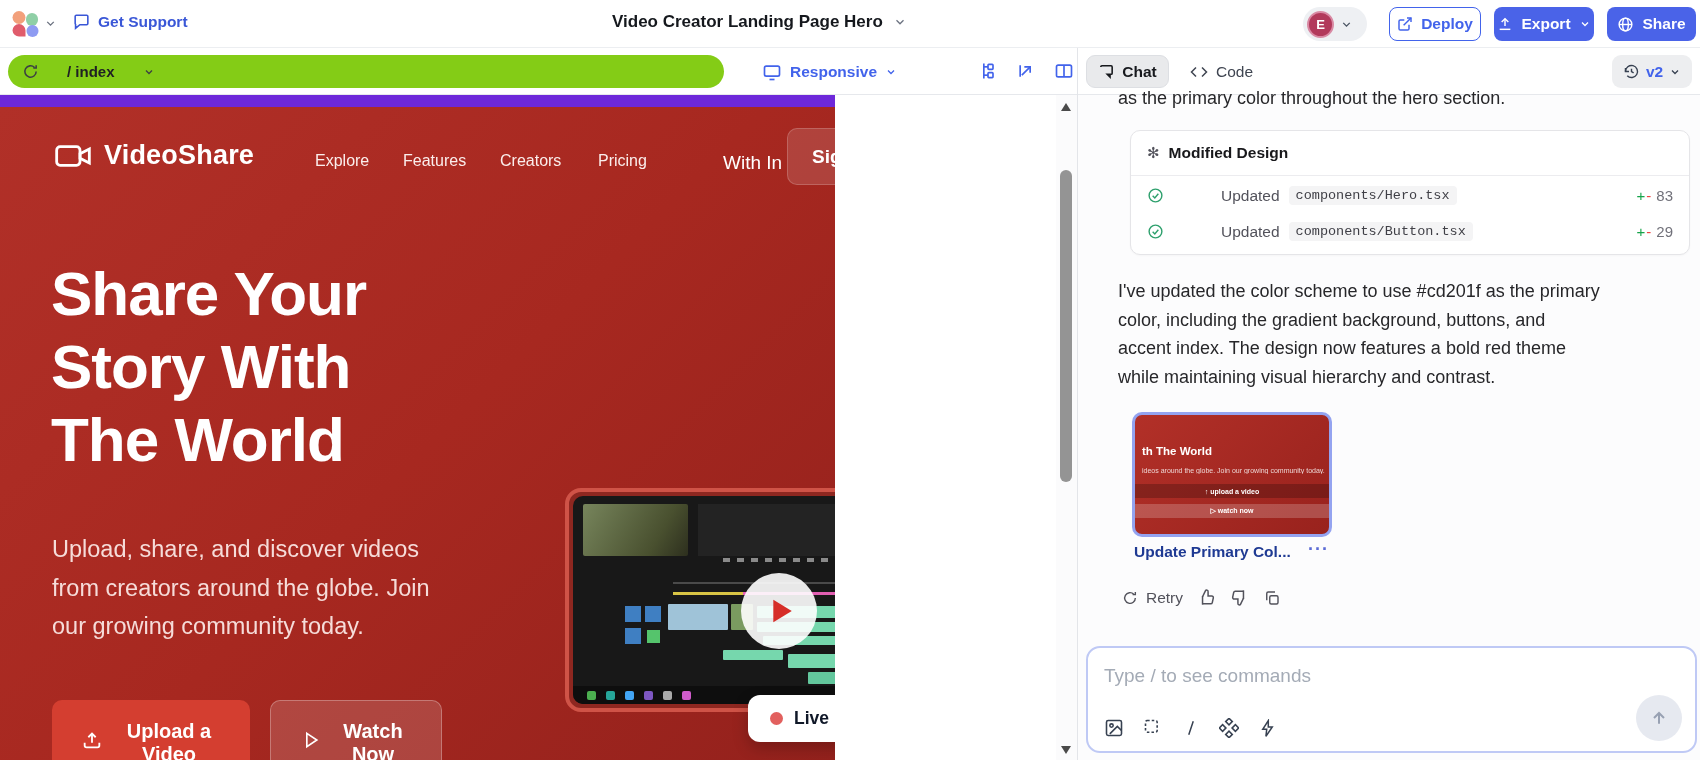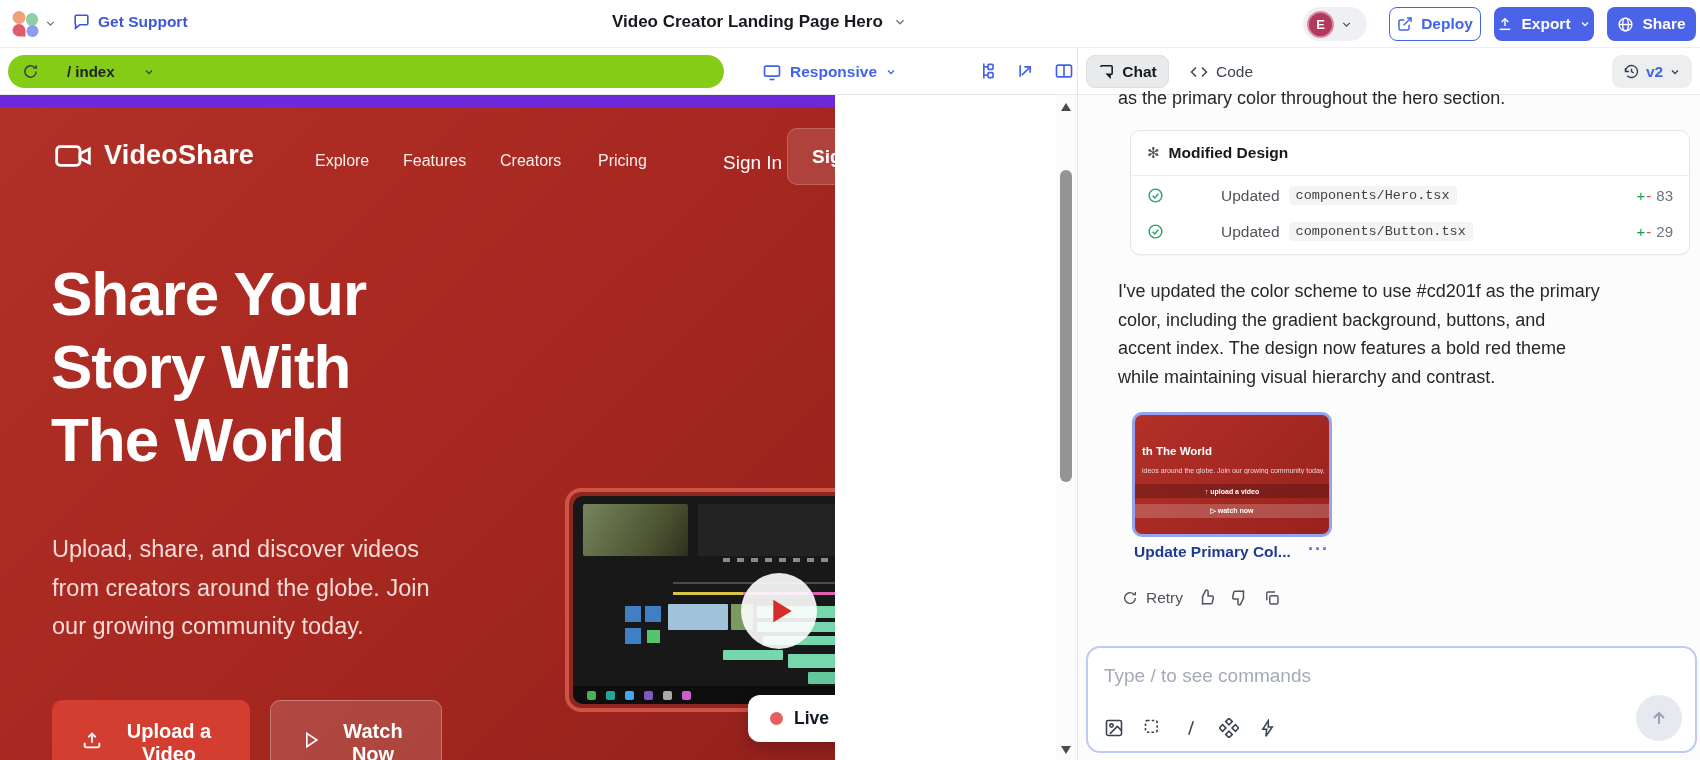--- a/index.html
+++ b/index.html
@@ -282,21 +282,21 @@
               <rect x="2" y="4" width="20" height="16" rx="3"></rect>
               <path d="M22 10l8-4v12l-8-4z"></path>
             </svg>
         </span>
         <span class="bt">VideoShare</span>
       </div>
       <span class="nav-link" style="left:315px">Explore</span>
       <span class="nav-link" style="left:403px">Features</span>
       <span class="nav-link" style="left:500px">Creators</span>
       <span class="nav-link" style="left:598px">Pricing</span>
-      <span class="signin">Sign In</span>
+      <span class="signin">With In</span>
       <div class="signup">
         <span>Sign Up</span>
       </div>
 
       <div class="h1">
         <div>Share Your</div>
         <div>Story With</div>
         <div>The World</div>
       </div>
       <div class="sub">

